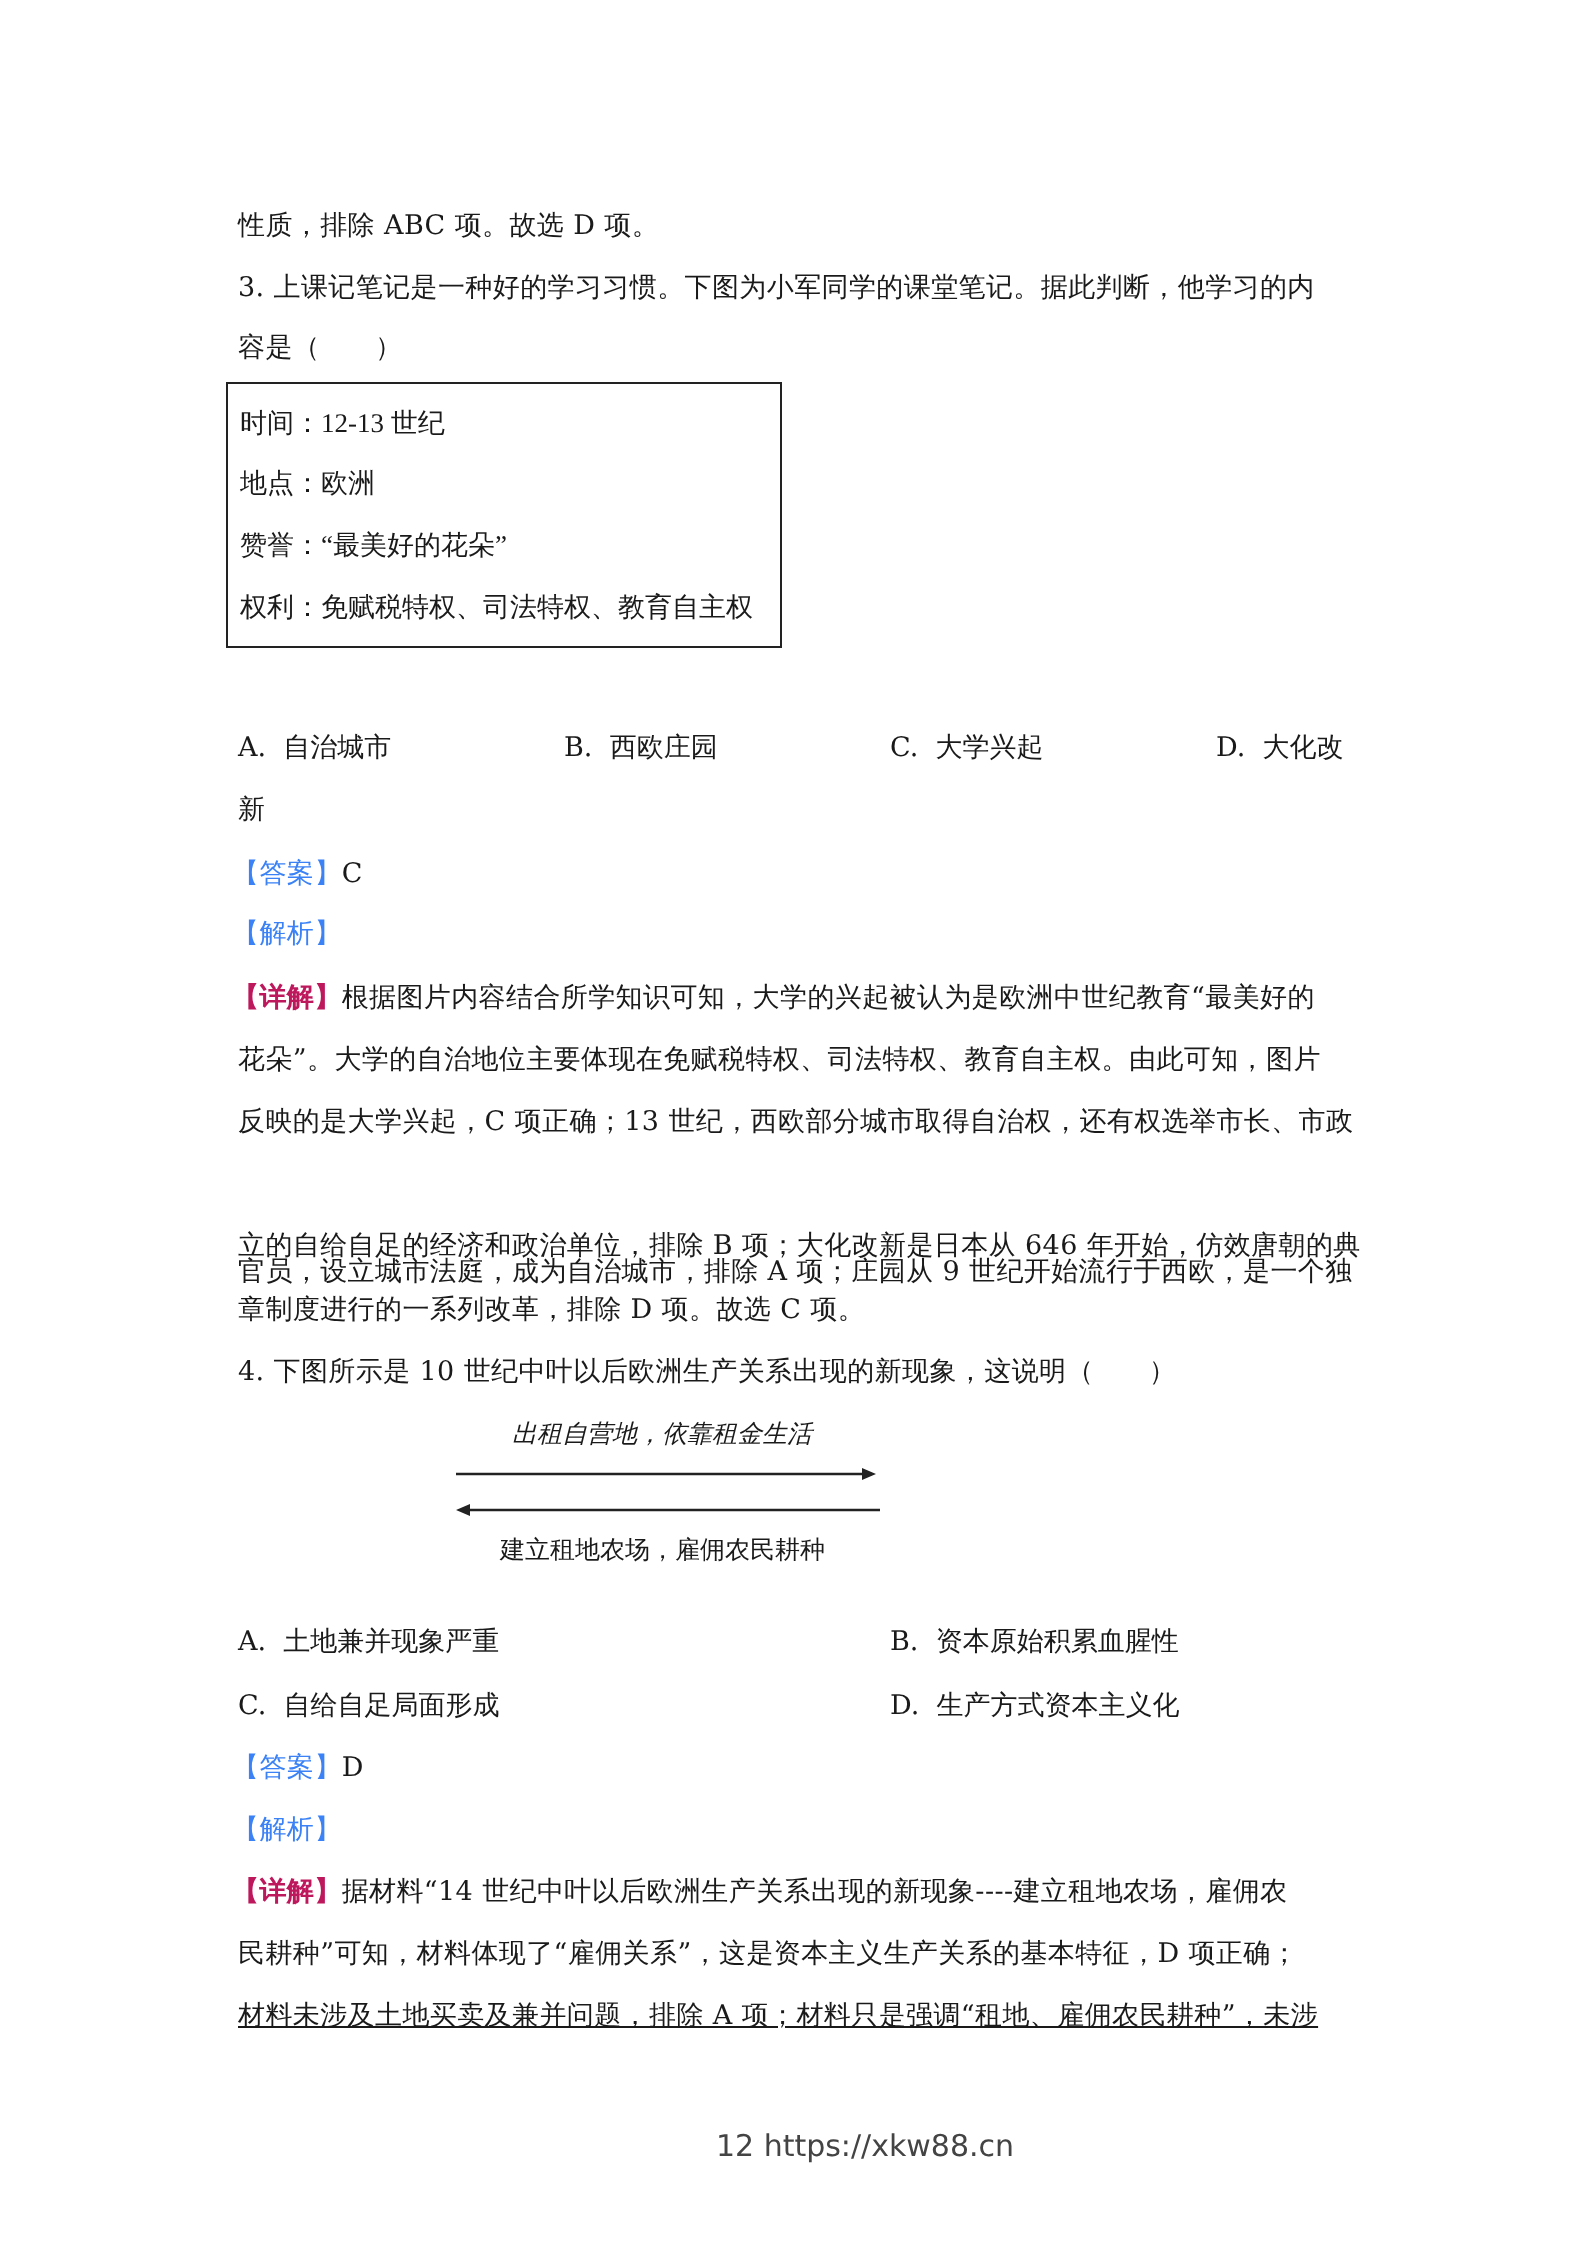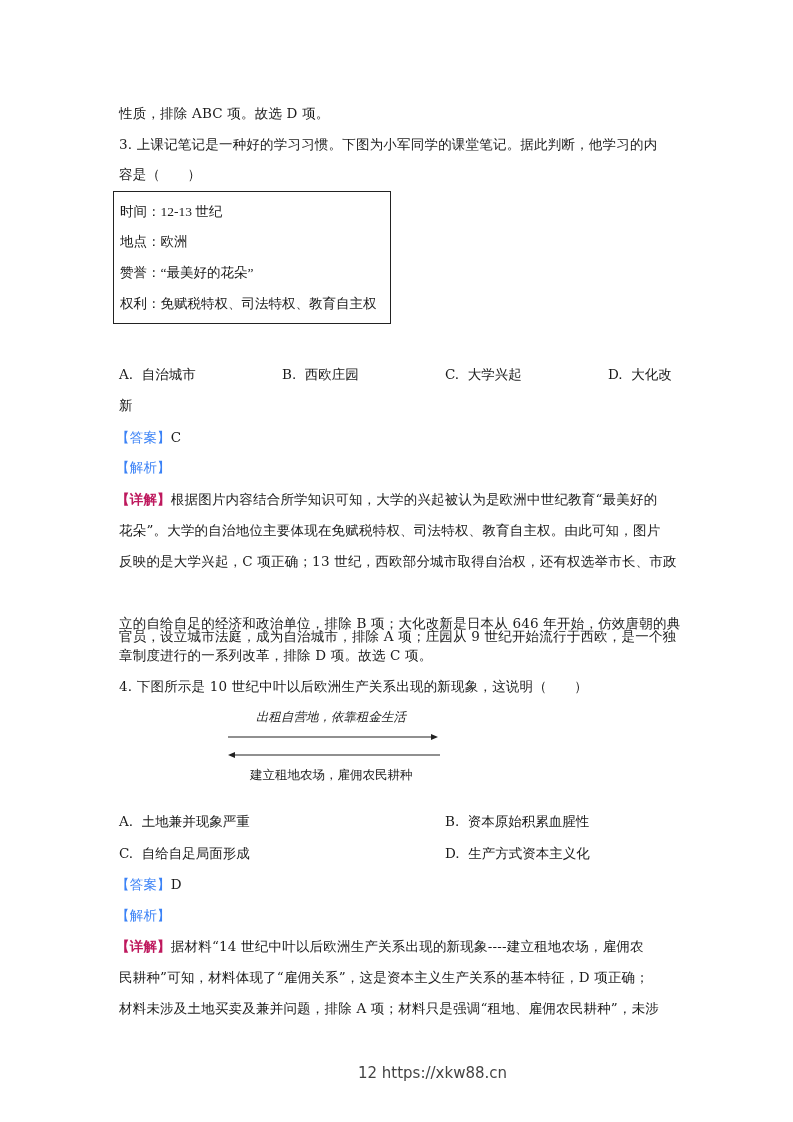--- a/index.html
+++ b/index.html
@@ -118,15 +118,15 @@
   <span class="label">【答案】</span><span>D</span>
 </div>
 <div class="line" style="top:905px; left:116px;">
   <span class="label">【解析】</span>
 </div>
 
 <div class="line" style="top:936px; left:116px;">
   <span class="label-dark">【详解】</span><span>据材料“14 世纪中叶以后欧洲生产关系出现的新现象----建立租地农场，雇佣农</span>
 </div>
 <div class="line" style="top:967px;">民耕种”可知，材料体现了“雇佣关系”，这是资本主义生产关系的基本特征，D 项正确；</div>
-<div class="line" style="top:998px;">材料未涉及土地买卖及兼并问题，排除 A 项；材料只是强调“租地、雇佣农民耕种”，未涉</div>
+<div class="line" style="top:998px;text-decoration:underline;">材料未涉及土地买卖及兼并问题，排除 A 项；材料只是强调“租地、雇佣农民耕种”，未涉</div>
 
 <div class="footer">12 https://xkw88.cn</div>
 
 </body></html>

